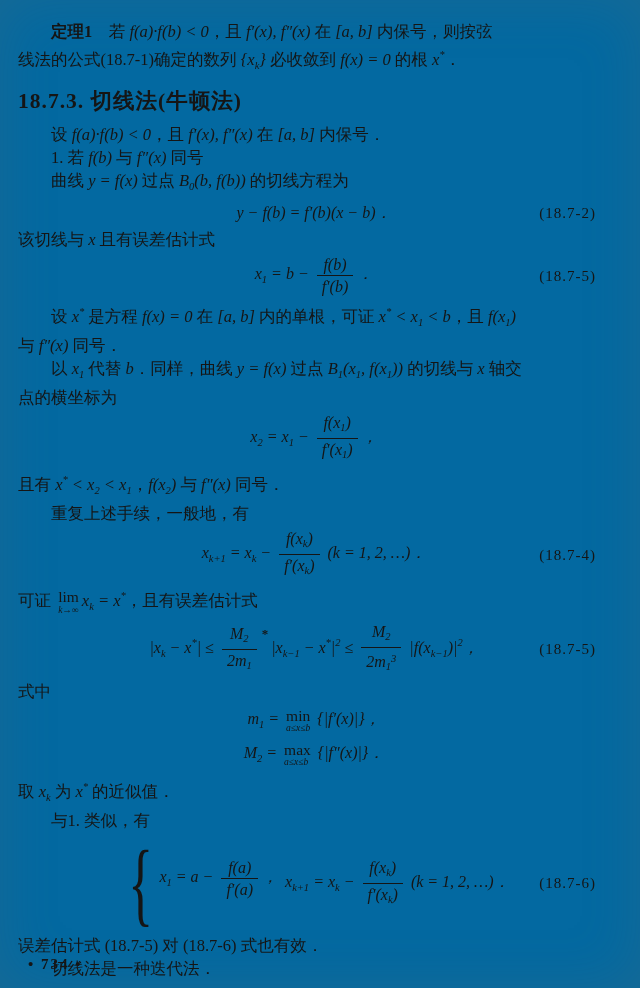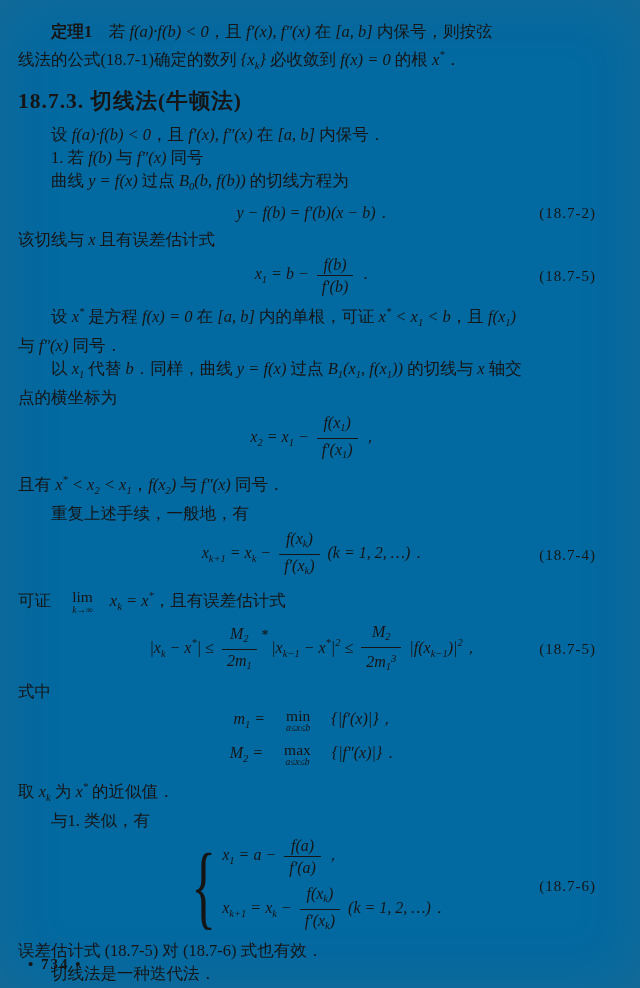--- a/index.html
+++ b/index.html
@@ -30,27 +30,27 @@
   .rm{font-style:normal;}
   .bold{font-weight:bold;}
   .it{font-style:italic;}
   .sb{font-style:italic;font-size:10.5px;vertical-align:-4px;letter-spacing:0;}
   .sp{font-style:italic;font-size:10.5px;vertical-align:7px;letter-spacing:0;}
   .frac{display:inline-block;vertical-align:middle;text-align:center;margin:0 4px;}
   .frac .num{display:block;padding:0 5px 1px 5px;border-bottom:1.4px solid #151515;line-height:19px;}
   .frac .den{display:block;padding:1px 5px 0 5px;line-height:19px;}
   .frac .sb{vertical-align:-3px;}
   .frac .sp{vertical-align:5px;}
-  .under{display:inline-flex;flex-direction:column;align-items:center;vertical-align:middle;line-height:1;margin:0 17px;}
+  .under{display:inline-flex;flex-direction:column;align-items:flex-start;vertical-align:middle;line-height:1;margin:0 3px;}
   .under .op{font-size:15.5px;font-style:normal;}
   .under .bot{font-size:9.5px;font-style:italic;margin-top:1px;}
   .star{font-weight:bold;font-size:13px;vertical-align:15px;margin:0 3px 0 1px;}
   .sys{position:relative;display:flex;align-items:center;justify-content:center;margin:4px 0;font-size:16px;}
   .sys .brace{font-size:94px;font-weight:400;line-height:1;transform:scaleX(.55);margin-right:-4px;}
-  .sys .rows{display:flex;flex-direction:column;align-items:flex-start;gap:7px;}
+  .sys .rows{display:flex;flex-direction:row;align-items:flex-start;gap:7px;}
   .sys .row{white-space:nowrap;line-height:22px;}
   .footer{
     position:absolute;left:28px;bottom:15px;
     font-size:15px;font-weight:bold;letter-spacing:2px;
   }
 </style>
 </head>
 <body>
 
 <div class="page">

